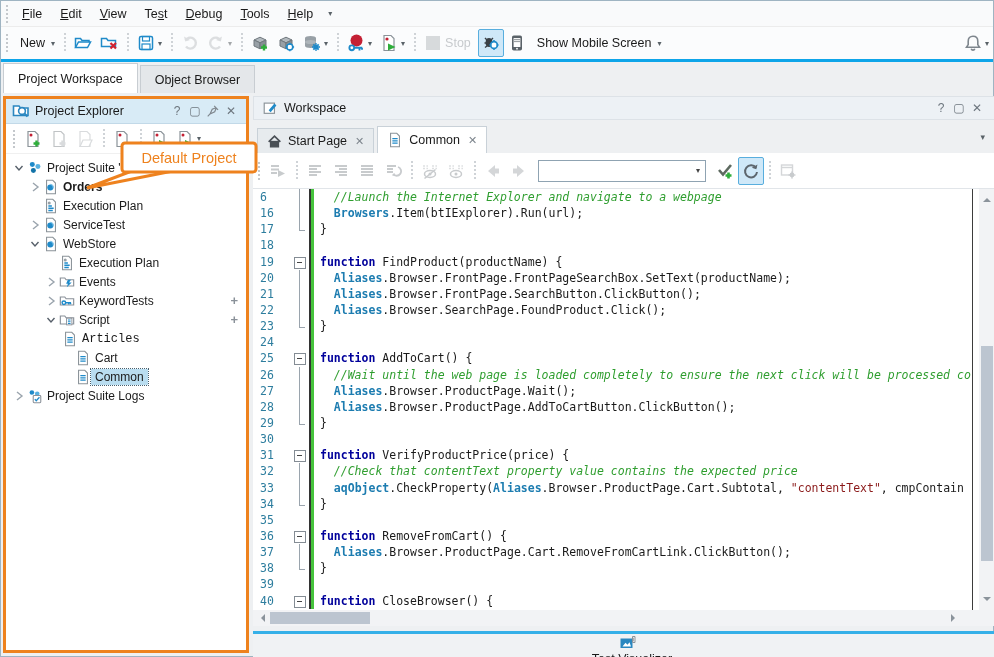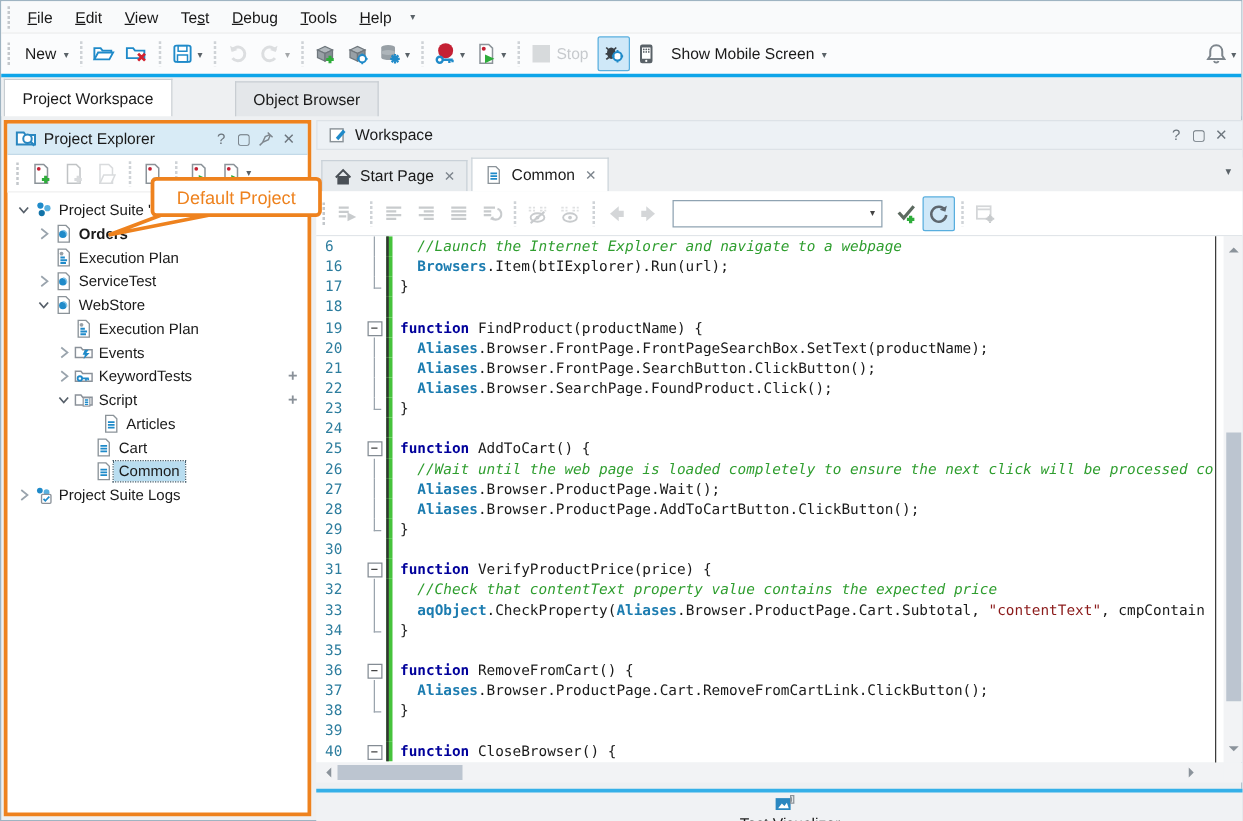--- a/index.html
+++ b/index.html
@@ -20,21 +20,21 @@
   .tb-btn.toggled { background:#cfe8f8; border-color:#58aede; }
   .tb-btn.disabled { opacity:.55; filter:grayscale(.3); }
   .tb-label { font-size:12.5px; padding:0 3px; }
   .tb-label.dim { color:#9aa1a8; }
   .caret { font-size:8px; color:#5a6268; margin-left:3px; }
   .tb-sep { width:7px; height:20px; margin:0 2px; background:repeating-linear-gradient(to bottom,#cfd3d7 0 2px,transparent 2px 4px); background-size:2px 100%; background-repeat:no-repeat; background-position:3px 0; flex:none; }
   .tb-spacer { flex:1; }
   svg.ic { display:block; }
 
   
-  .tabstrip { position:absolute; left:0; top:61px; right:0; height:31px; background:#eef0f2; display:flex; align-items:flex-end; padding-left:2px;gap:48px; }
+  .tabstrip { position:absolute; left:0; top:61px; right:0; height:31px; background:#eef0f2; display:flex; align-items:flex-end; padding-left:2px; }
   .main-tab { height:28px; display:flex; align-items:center; padding:0 14px; font-size:12.5px; border:1px solid #c8cdd2; border-bottom:none; background:#e4e7ea; margin-right:2px; }
   .main-tab.active { background:#fff; height:30px; }
 
   
   .left-panel { position:absolute; left:2px; top:95px; width:246px; height:557px; background:#fff; border:3px solid #ee821e; }
   .pe-header { height:25px; background:#d8ebf6; display:flex; align-items:center; padding:0 6px; border-bottom:1px solid #c2d9e8; }
   .pe-title { flex:1; font-size:12.5px; margin-left:5px; }
   .hdr-btn { width:18px; height:18px; display:flex; align-items:center; justify-content:center; color:#6d767e; font-size:12px; }
   .pe-toolbar { height:30px; display:flex; align-items:center; background:#fff; border-bottom:1px solid #f0f0f0; padding-left:2px; }
   .pe-tree { position:relative; padding-top:4px; }
@@ -446,21 +446,21 @@
           <span class="tree-ic">
             <svg class="ic" width="16" height="16" viewBox="0 0 18 18">
               <path d="M1.5 13.5 v-9 h5 l1.5 2 h8.5 v7 z" fill="#fff" stroke="#8a9199" stroke-width="1.3"></path>
               <rect x="8.5" y="7" width="6" height="7.5" fill="#fff" stroke="#8a9199" stroke-width="1"></rect>
               <path d="M10 9 h3 M10 11 h3 M10 13 h3" stroke="#1f8ac9" stroke-width="1.2"></path>
             </svg>
           </span>
           <span class="tree-label">Script</span>
           <span class="tree-plus">+</span>
         </div>
-        <div class="tree-row" style="padding-left: 60px;">
+        <div class="tree-row" style="padding-left: 41px; font-family: Liberation Mono, monospace;">
           <span class="tree-chev"></span>
           <span class="tree-ic">
             <svg class="ic" width="16" height="16" viewBox="0 0 18 18">
               <path d="M4 1.5 h7 l3 3 v12 h-10 z" fill="#fff" stroke="#8b9399" stroke-width="1.2"></path>
               <path d="M6 7.5 h6 M6 10 h6 M6 12.5 h6" stroke="#1f8ac9" stroke-width="1.5"></path>
             </svg>
           </span>
           <span class="tree-label">Articles</span>
         </div>
         <div class="tree-row" style="padding-left: 54px;">

